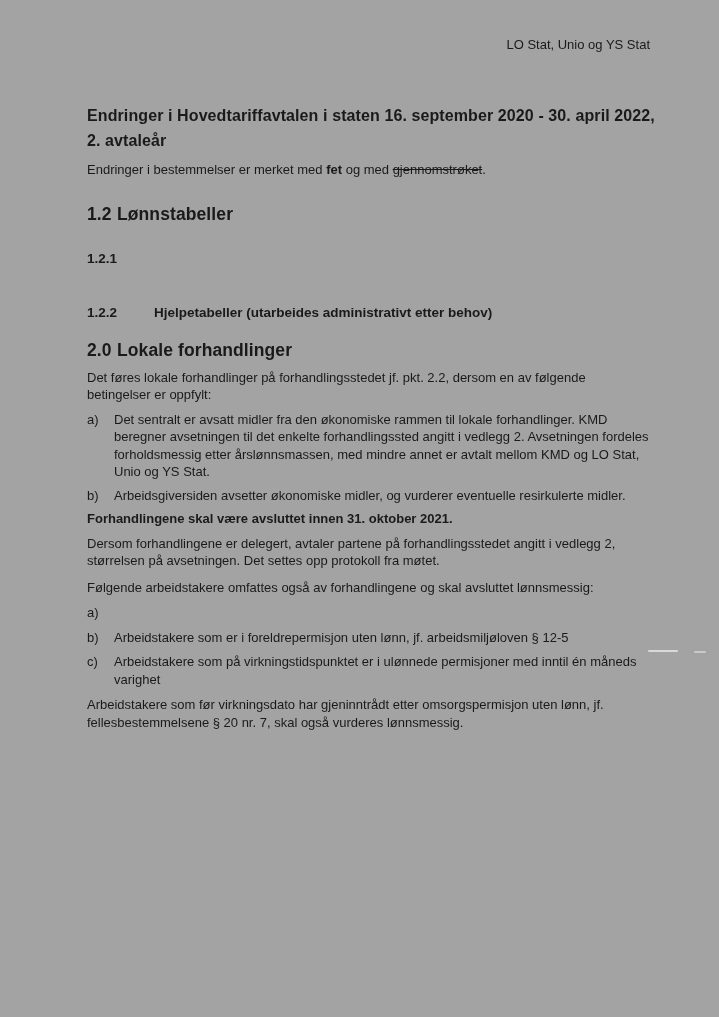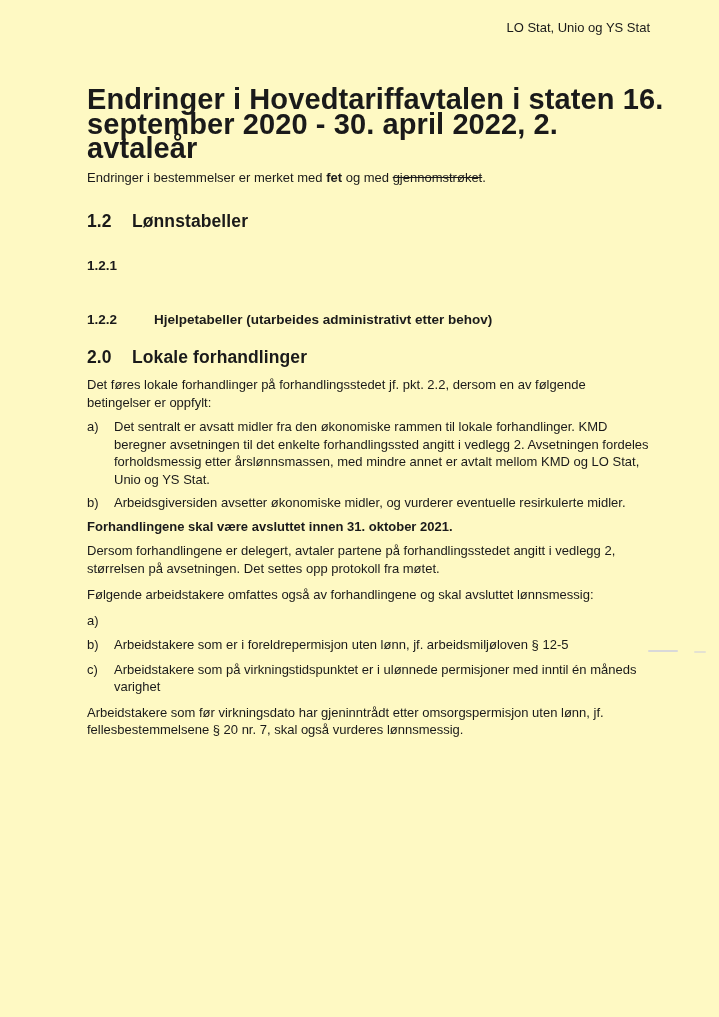--- a/index.html
+++ b/index.html
@@ -5,49 +5,48 @@
   html, body {
     margin: 0;
     padding: 0;
     background: #ffffff;
   }
   .page {
     position: relative;
     width: 719px;
     height: 1017px;
     margin: 0 auto;
-    background: #fef9c3;
+    background: #a3a3a3;
     color: #1a1a1a;
     font-family: "Liberation Sans", "DejaVu Sans", sans-serif;
     box-sizing: border-box;
-    padding: 19px 69px 0 87px;
+    padding: 36px 69px 0 87px;
     overflow: hidden;
   }
   .doc-header {
     text-align: right;
     font-size: 13px;
     line-height: 17px;
   }
   .doc-title {
     margin: 51px -18px 0 0;
-    font-size: 29px;
+    font-size: 16px;
     line-height: 24.5px;
     font-weight: 700;
     letter-spacing: 0.1px;
   }
   p { margin: 0; font-size: 13px; line-height: 17.5px; }
   .intro { margin-top: 8px; }
   .intro s { text-decoration: line-through; }
   .h2 {
     display: flex;
     font-size: 17.5px;
     line-height: 21px;
     font-weight: 700;
     letter-spacing: 0.1px;
-    gap: 15px;
   }
   .h2 .num { flex: none; width: 30px; }
   .h3 {
     display: flex;
     font-size: 13.5px;
     line-height: 16px;
     font-weight: 700;
   }
   .h3 .num { flex: none; width: 35px; }
   .mt-h2a { margin-top: 25px; }

